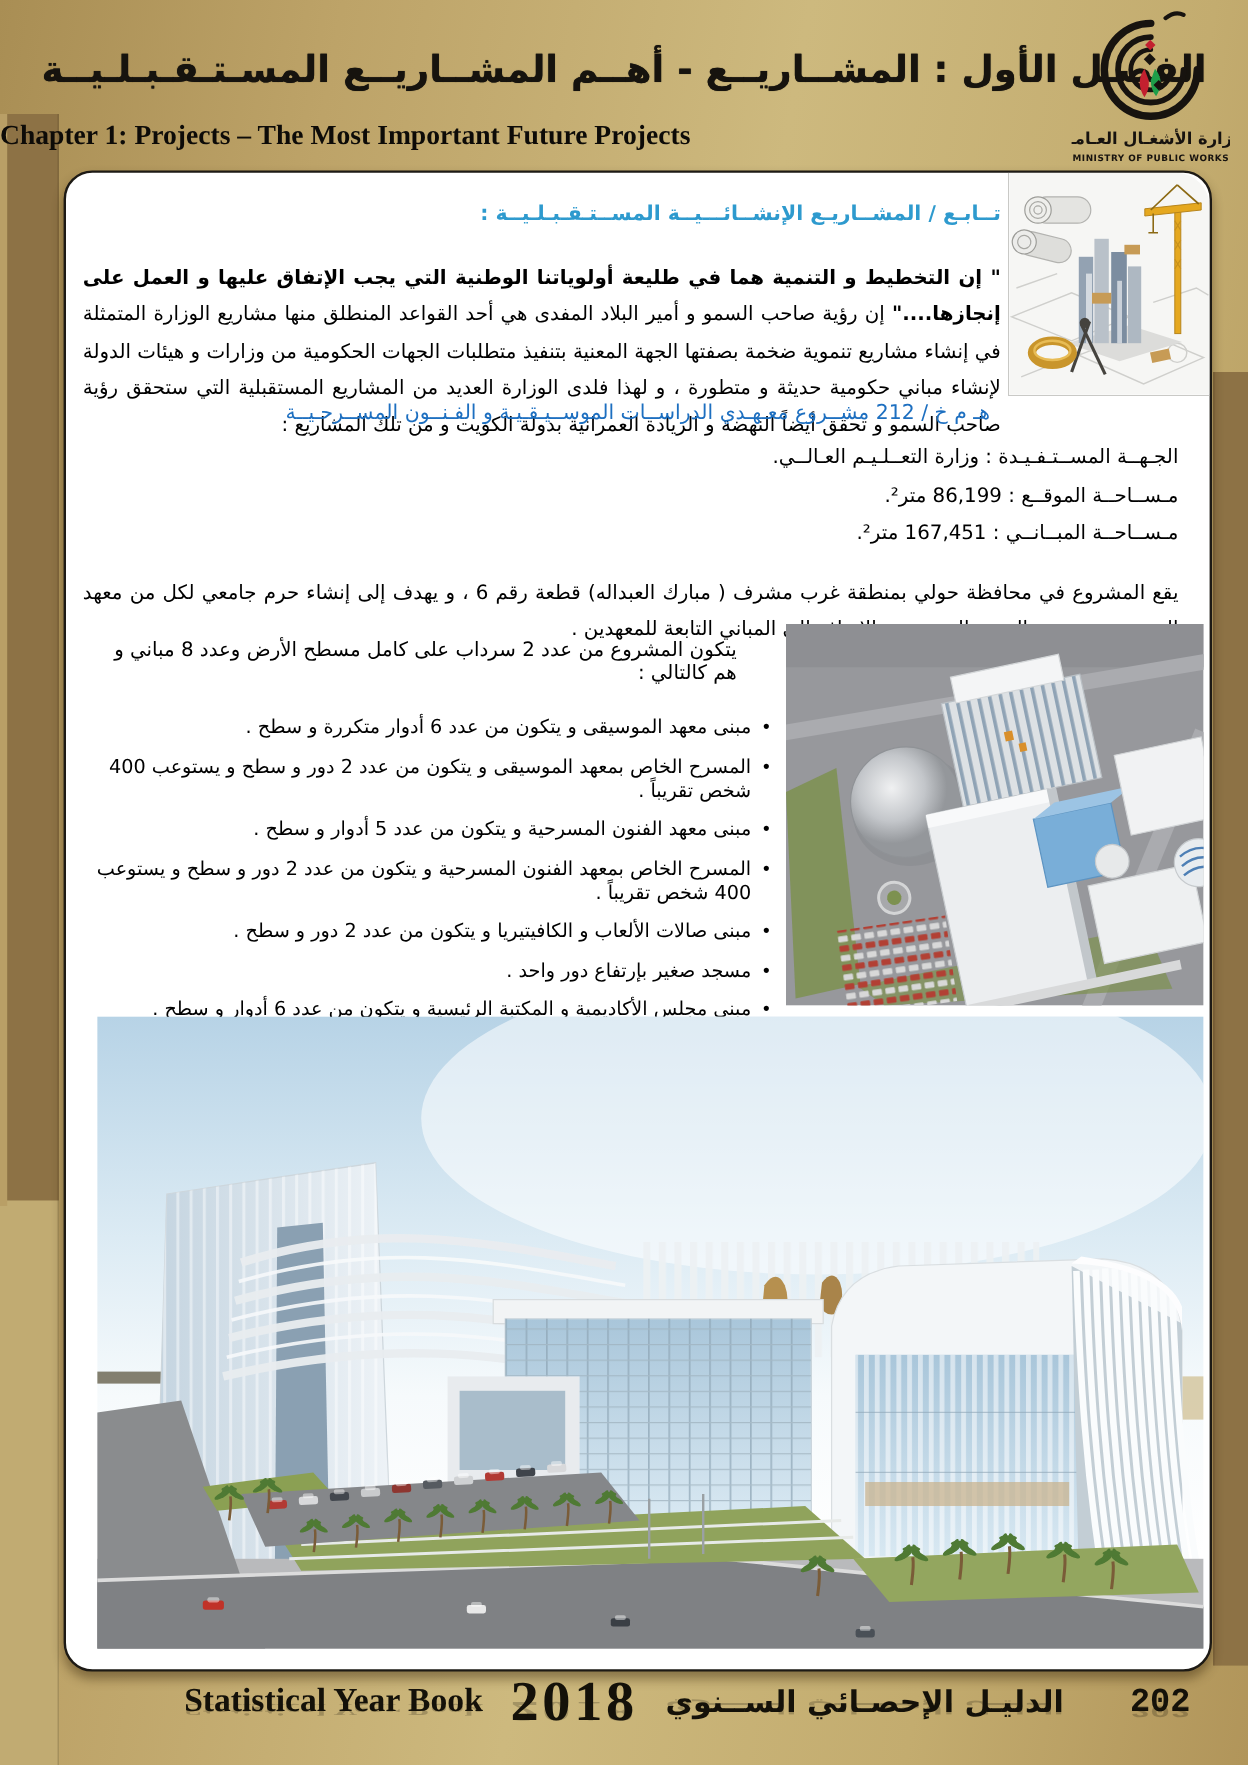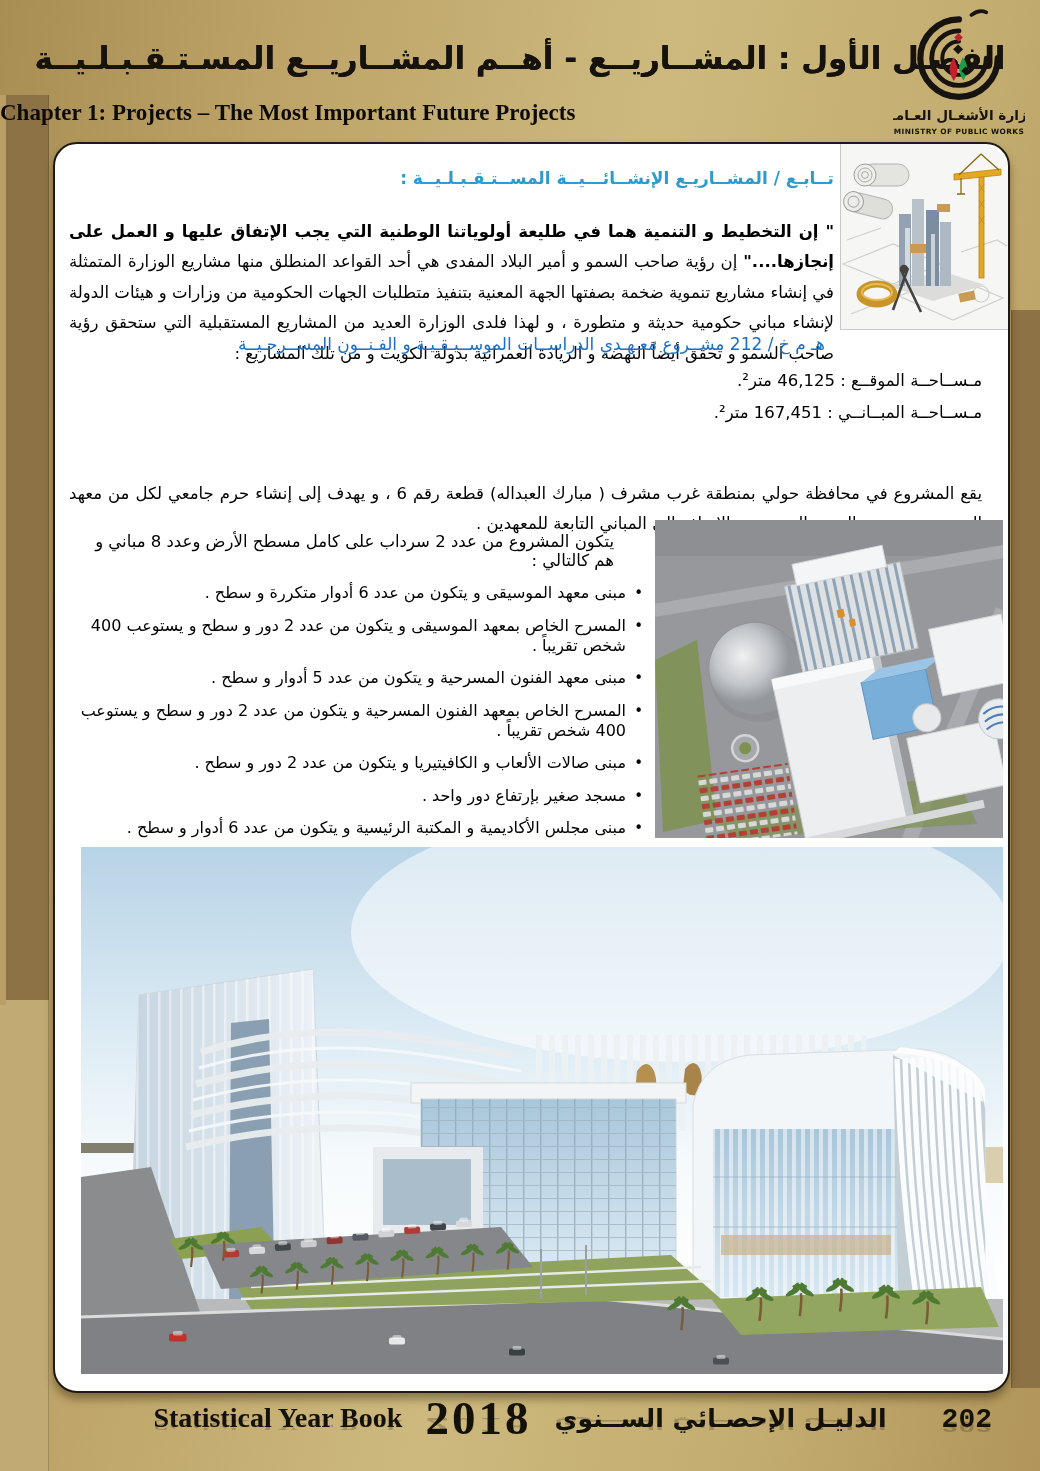--- a/index.html
+++ b/index.html
@@ -34,21 +34,21 @@
     font-size:16.5px;line-height:30.5px;}
   .intro b{font-weight:bold;}
   .code-line{position:absolute;top:190px;left:0;right:0;text-align:center;direction:rtl;
     color:#1d6fc0;font-weight:normal;font-size:17px;}
   .facts{position:absolute;top:221px;right:26px;direction:rtl;text-align:right;
     font-size:16.5px;line-height:31.5px;}
   .loc{position:absolute;top:318px;right:26px;left:14px;direction:rtl;text-align:justify;
     font-size:16.5px;line-height:30px;}
   .list{position:absolute;top:388px;left:14px;width:575px;direction:rtl;}
   .list-intro{font-size:16.5px;text-align:right;padding-left:4px;padding-right:30px;}
-  .list ul{margin:13px 0 0;padding:0 18px 0 0;list-style:none;}
+  .list ul{margin:26px 0 0;padding:0 18px 0 0;list-style:none;}
   .list li{position:relative;margin-bottom:12.5px;font-size:16px;line-height:20px;text-align:right;}
   .list li::before{content:"•";position:absolute;right:-17px;top:0;font-size:15px;}
   .aerial{position:absolute;top:376px;left:600px;width:348px;height:318px;}
   .mainrender{position:absolute;top:703px;left:26px;width:922px;height:527px;}
 
   
   .footer{position:absolute;top:1398px;left:0;width:1040px;height:70px;text-align:center;white-space:nowrap;}
   .f-item{display:inline-block;vertical-align:middle;position:relative;margin:0 9px;color:#141109;text-align:right;}
   .f-en{font-family:"Liberation Serif","DejaVu Serif",serif;font-weight:bold;font-size:28px;}
   .f-year{font-family:"Liberation Serif","DejaVu Serif",serif;font-weight:bold;font-size:47px;letter-spacing:3px;line-height:40px;}
@@ -140,21 +140,22 @@
       </svg>
     </div>
 
     <div class="sec-heading">تــابـع / المشــاريـع الإنشــائـــيــة المســتـقـبـلـيــة :</div>
 
     <p class="intro"><b>" إن التخطيط و التنمية هما في طليعة أولوياتنا الوطنية التي يجب الإتفاق عليها و العمل على إنجازها...."</b> <span>إن رؤية صاحب السمو و أمير البلاد المفدى هي أحد القواعد المنطلق منها مشاريع الوزارة المتمثلة في إنشاء مشاريع تنموية ضخمة بصفتها الجهة المعنية بتنفيذ متطلبات الجهات الحكومية من وزارات و هيئات الدولة لإنشاء مباني حكومية حديثة و متطورة ، و لهذا فلدى الوزارة العديد من المشاريع المستقبلية التي ستحقق رؤية صاحب السمو و تحقق أيضاً النهضة و الريادة العمرانية بدولة الكويت و من تلك المشاريع :</span></p>
 
     <div class="code-line">هـ م خ / 212 مشــروع معـهـدي الدراســات الموســيـقـيـة و الفـنــون المســرحـيــة</div>
 
     <div class="facts">
-      <div>مـســاحــة الموقــع : 46,125 متر².</div>
+      <div>الجـهــة المســتـفـيـدة : وزارة التعــلـيـم العـالــي.</div>
+      <div>مـســاحــة الموقــع : 86,199 متر².</div>
       <div>مـســاحــة المبــانــي : 167,451 متر².</div>
     </div>
 
     <p class="loc">يقع المشروع في محافظة حولي بمنطقة غرب مشرف ( مبارك العبداله) قطعة رقم 6 ، و يهدف إلى إنشاء حرم جامعي لكل من معهد الموسيقى و معهد الفنون المسرحية بالإضافة إلى المباني التابعة للمعهدين .</p>
 
     <div class="list">
       <div class="list-intro">يتكون المشروع من عدد 2 سرداب على كامل مسطح الأرض وعدد 8 مباني و هم كالتالي :</div>
       <ul>
         <li>مبنى معهد الموسيقى و يتكون من عدد 6 أدوار متكررة و سطح .</li>
         <li>المسرح الخاص بمعهد الموسيقى و يتكون من عدد 2 دور و سطح و يستوعب 400 شخص تقريباً .</li>

